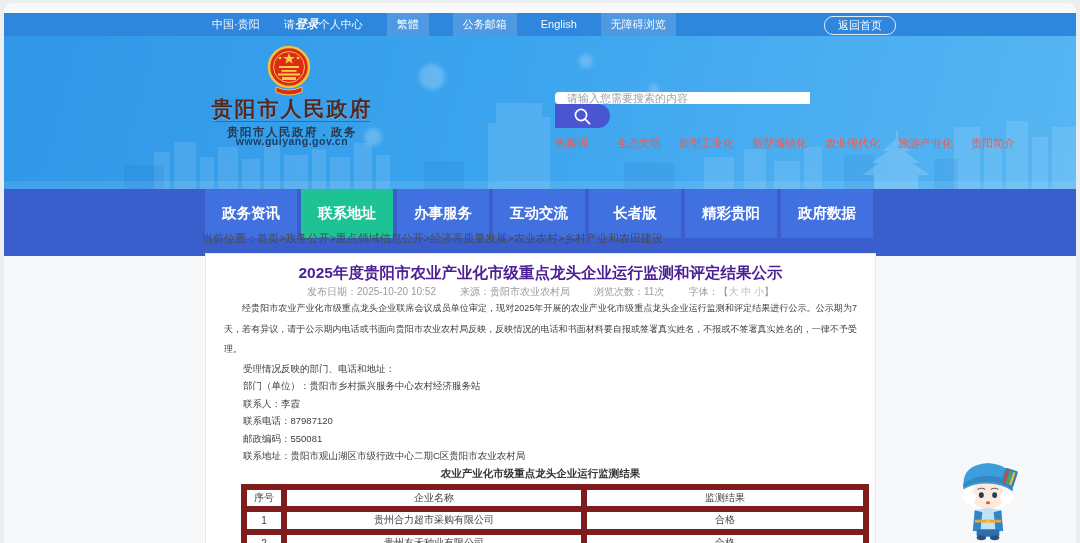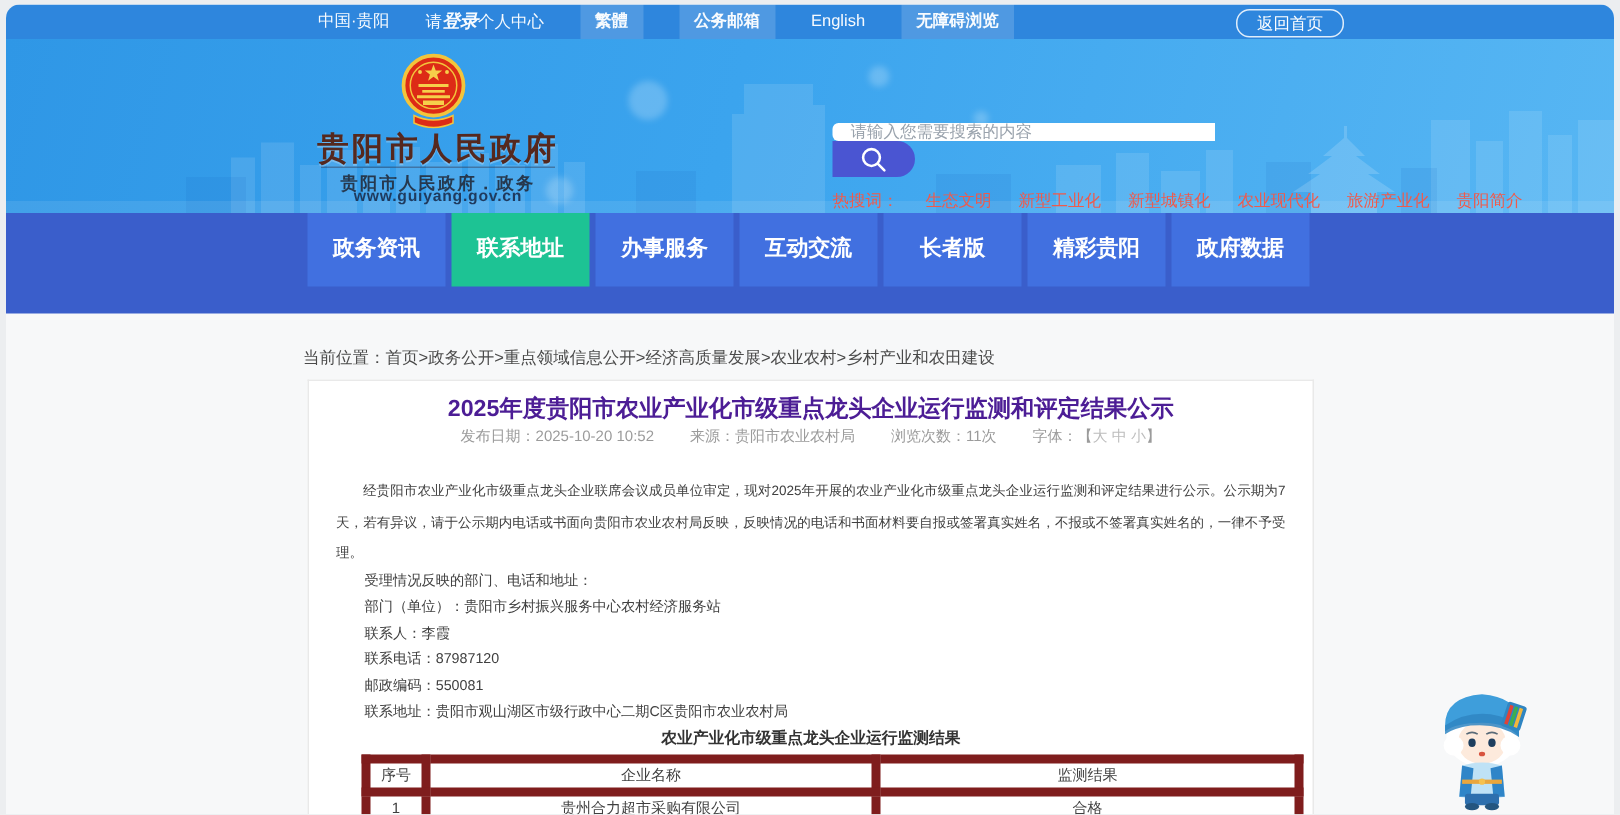--- a/index.html
+++ b/index.html
@@ -4,29 +4,29 @@
 <style>
   * { margin:0; padding:0; box-sizing:border-box; }
   html,body { background:#e9ebee; font-family:"Liberation Sans","DejaVu Sans",sans-serif; }
   .stage { position:relative; width:1080px; height:543px; overflow:hidden; background:#eceef0; }
   .window { position:absolute; left:4px; top:3px; width:1072px; height:540px;
             border-radius:9px 9px 0 0; overflow:hidden; background:#f7f8f9; }
 
   
   .topbar { position:relative; height:23px; background:var(--c-topbar,#2e86dd);
             display:flex; align-items:center; padding-left:208px; gap:24px;
-            font-size:11px; color:rgba(255,255,255,.96); }
+            font-size:11px; color:rgba(255,255,255,.96);margin-top:10px; }
   .tb-item { cursor:pointer; white-space:nowrap; line-height:15px; }
   .tb-item b { font-weight:bold; font-size:12px;font-style:italic; }
-  .tb-item.pill { background:rgba(255,255,255,.16); border-radius:9px; padding:16px 10px;font-weight:bold; }
+  .tb-item.pill { background:rgba(255,255,255,.16); border-radius:9px; padding:16px 10px; }
   .back-home { position:absolute; left:820px; top:3px; border:1px solid rgba(255,255,255,.85);
                border-radius:9px; padding:1px 13px; font-size:11px; color:#fff; cursor:pointer; }
 
   
-  .banner { position:relative; height:116px; overflow:hidden;
+  .banner { position:relative; height:153px; overflow:hidden;
             background:linear-gradient(105deg,var(--c-banner_start,#2f97e6) 0%,#3ba4ee 45%,var(--c-banner_end,#57b6f3) 100%); }
   .bokeh { position:absolute; border-radius:50%; background:rgba(255,255,255,.22); filter:blur(2px); }
   .cityscape { position:absolute; left:0; bottom:0; width:100%; height:92px; }
   .emblem { position:absolute; left:262px; top:9px; width:46px; height:52px; }
   .site-title { position:absolute; left:204px; top:59px; width:168px; text-align:center;
                 font-size:21px; font-weight:bold; letter-spacing:2px; color:var(--c-site_title,#55281e);
                 text-shadow:0 1px 0 rgba(255,255,255,.25); white-space:nowrap; }
   .title-rule { position:absolute; left:210px; top:85px; width:156px; height:1px; background:rgba(45,35,50,.38); }
   .site-subtitle { position:absolute; left:204px; top:89px; width:168px; text-align:center;
                    font-size:11.5px; font-weight:bold; letter-spacing:1.5px; color:#26384e; white-space:nowrap; }
@@ -54,21 +54,21 @@
   
   .breadcrumb { position:absolute; left:198px; top:228px; font-size:11px; color:#4a4a4a; }
   .breadcrumb .bc-path { cursor:pointer; }
   .card { position:absolute; left:201px; top:250px; width:671px; height:300px;
           background:#fff; border:1px solid #e9e9e9; border-bottom:none; padding:0 14px; }
   .a-title { margin-top:10px; text-align:center; font-size:15.5px; font-weight:bold; color:#4c1d95;
              line-height:18px; }
   .a-meta { margin-top:4px; display:flex; justify-content:center; gap:24px; font-size:10px;
             color:#9b9b9b; line-height:12px; }
   .a-meta .fs { color:#bdbdbd; cursor:pointer; }
-  .a-body { margin:19px 4px 0; color:#404040; }
+  .a-body { margin:0 4px 0; color:#404040; }
   .a-body p.lead { font-size:9px; line-height:20.5px; text-indent:2em; text-align:justify; }
   .a-body p.line { font-size:9.5px; line-height:17.5px; text-indent:2em; }
   .t-caption { margin-top:1px; text-align:center; font-size:10.5px; font-weight:bold; color:#333;
                line-height:15px; }
   table.results { border-collapse:collapse; width:622px; margin:3px 0 0 21px; table-layout:fixed; }
   table.results col.c1 { width:40px; } table.results col.c2 { width:300px; } table.results col.c3 { width:282px; }
   table.results th, table.results td { border:6px solid #7f1d1d; text-align:center; font-size:10px;
                color:#3f3f3f; font-weight:normal; padding:0; }
   table.results th { height:22px; } table.results td { height:23px; }
 

